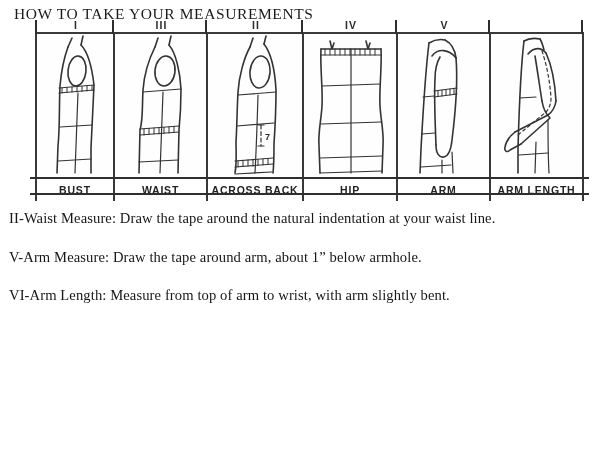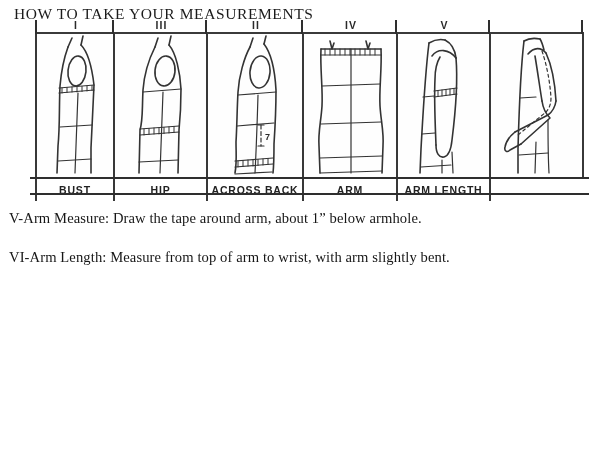--- a/index.html
+++ b/index.html
@@ -226,27 +226,29 @@
             <path d="M45,108 L44,139"></path>
           </g>
         </svg>
       </div>
 
     </div>
 
     <div class="strip-line" style="top:161px"></div>
     <div class="labelstrip">
       <div class="label-cell">BUST</div>
+      <div class="label-cell">WAIST</div>
+      <div class="label-cell">ACROSS BACK</div>
       <div class="label-cell">HIP</div>
-      <div class="label-cell">ACROSS BACK</div>
       <div class="label-cell">ARM</div>
       <div class="label-cell">ARM LENGTH</div>
     </div>
     <div class="strip-line" style="top:177px"></div>
 
   </div>
 
   <div class="instructions">
+    <p>II-Waist Measure: Draw the tape around the natural indentation at your waist line.</p>
     <p>V-Arm Measure: Draw the tape around arm, about 1” below armhole.</p>
     <p>VI-Arm Length: Measure from top of arm to wrist, with arm slightly bent.</p>
   </div>
 
 </div>
 
 </body></html>

